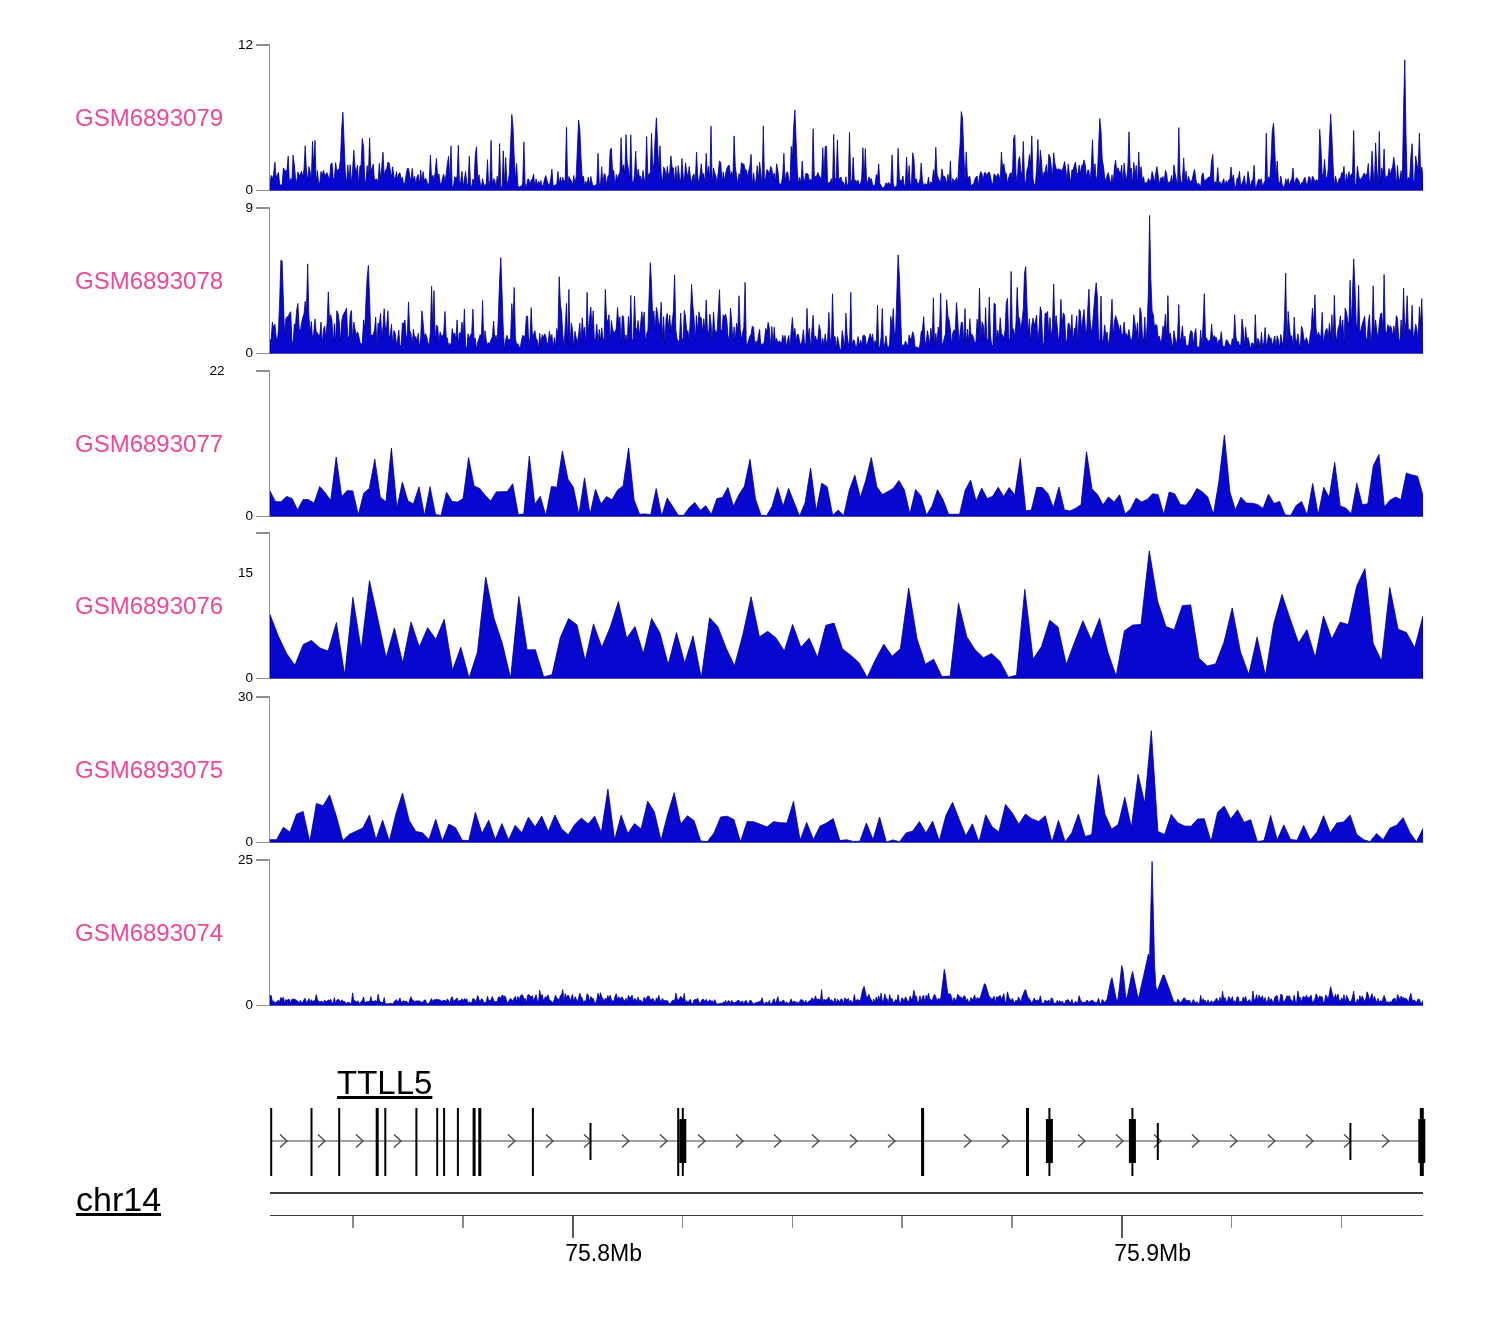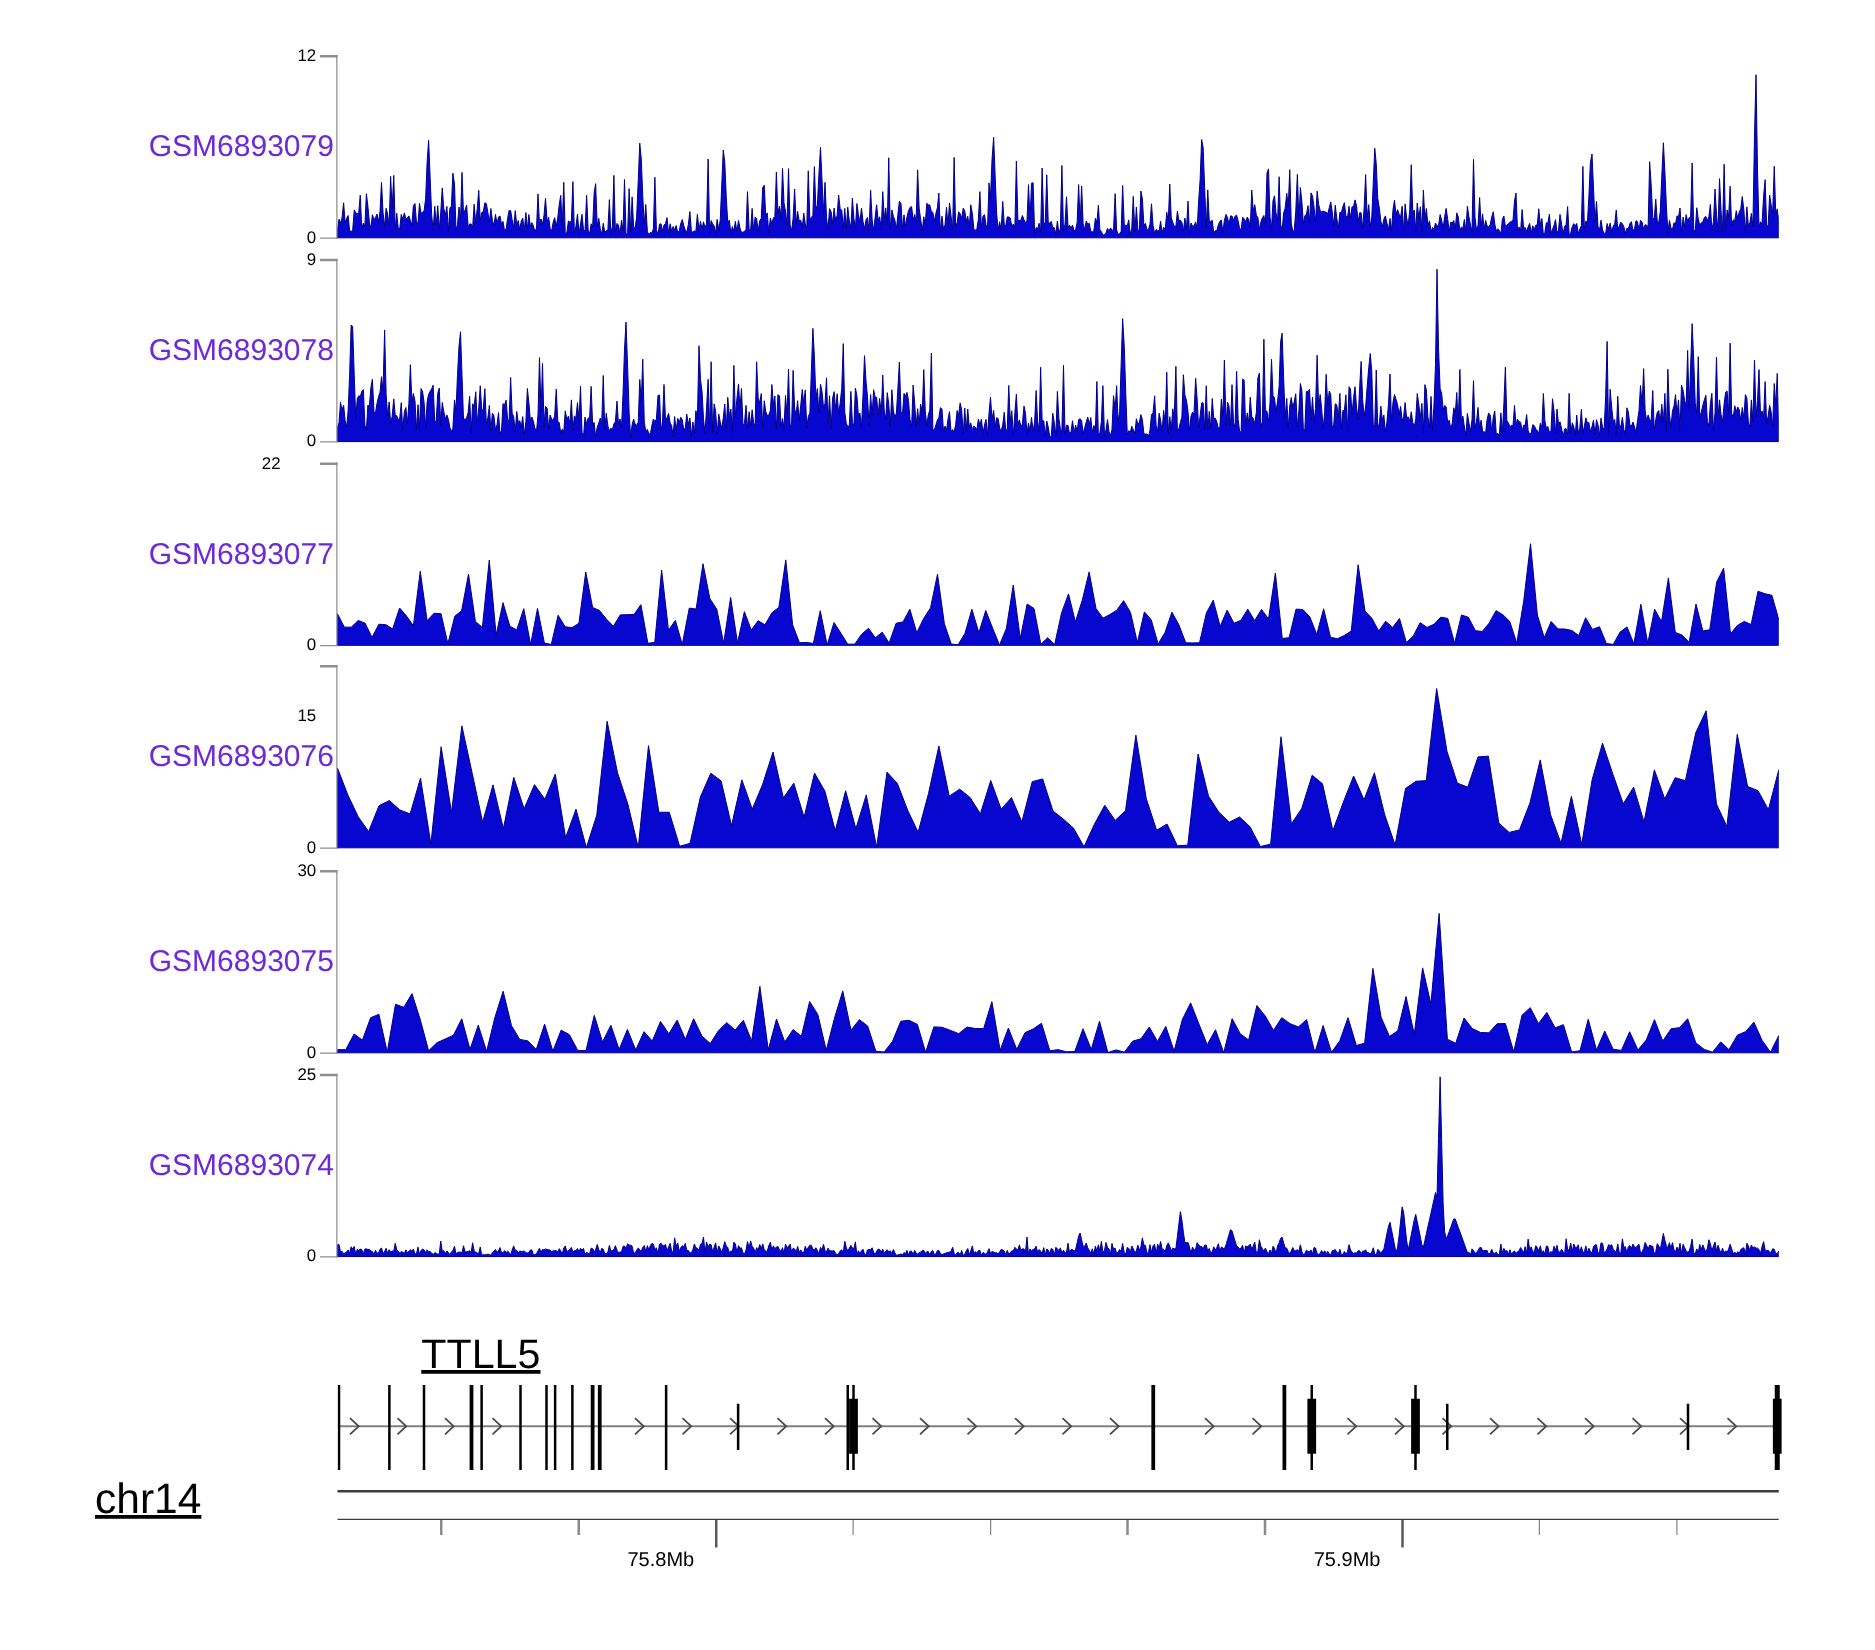--- a/index.html
+++ b/index.html
@@ -2,31 +2,31 @@
 <html><head>
 <meta charset="utf-8">
 <style>
   html,body{margin:0;padding:0;background:#ffffff;}
   .root{
     position:relative;width:1500px;height:1320px;background:#ffffff;overflow:hidden;
     font-family:"Liberation Sans",sans-serif;color:#000;
   }
   .abs{position:absolute;text-decoration:underline;}
   .track{position:absolute;left:0;width:1500px;height:150px;}
-  .track-label{position:absolute;left:75px;font-size:24px;color:#6d28d9;white-space:nowrap;margin-left:44px;}
+  .track-label{position:absolute;left:75px;font-size:24px;color:#ec4899;white-space:nowrap;}
   .ylab{position:absolute;width:100px;text-align:right;font-size:13.5px;line-height:18px;color:#000;}
   .ytick{position:absolute;height:1.5px;background:#8f8f8f;}
   .yaxis{position:absolute;width:1.5px;background:#8f8f8f;}
   .sig-svg{position:absolute;left:270px;top:0;}
   .gene-label{position:absolute;font-size:33px;color:#000;}
   .chrom-label{position:absolute;font-size:34px;color:#000;}
   .ruler-line{position:absolute;height:1.5px;background:#3c3c3c;}
   .ruler-tick{position:absolute;width:1.5px;background:#8a8a8a;}
   .ruler-tick.major{background:#5a5a5a;}
-  .mb-label{position:absolute;width:140px;text-align:left;font-size:16px;color:#000;}
+  .mb-label{position:absolute;width:140px;text-align:right;font-size:23px;color:#000;}
 </style>
 </head>
 <body>
 
 <div class="root">
   <div id="tracks-container">
       <div class="track" style="top: 45px;">
         <div class="track-label" style="top: 59px;">GSM6893079</div>
         <div class="ylab" style="left: 153px; top: -9px;">12</div>
         <div class="ylab" style="left: 153px; top: 136px;">0</div>

